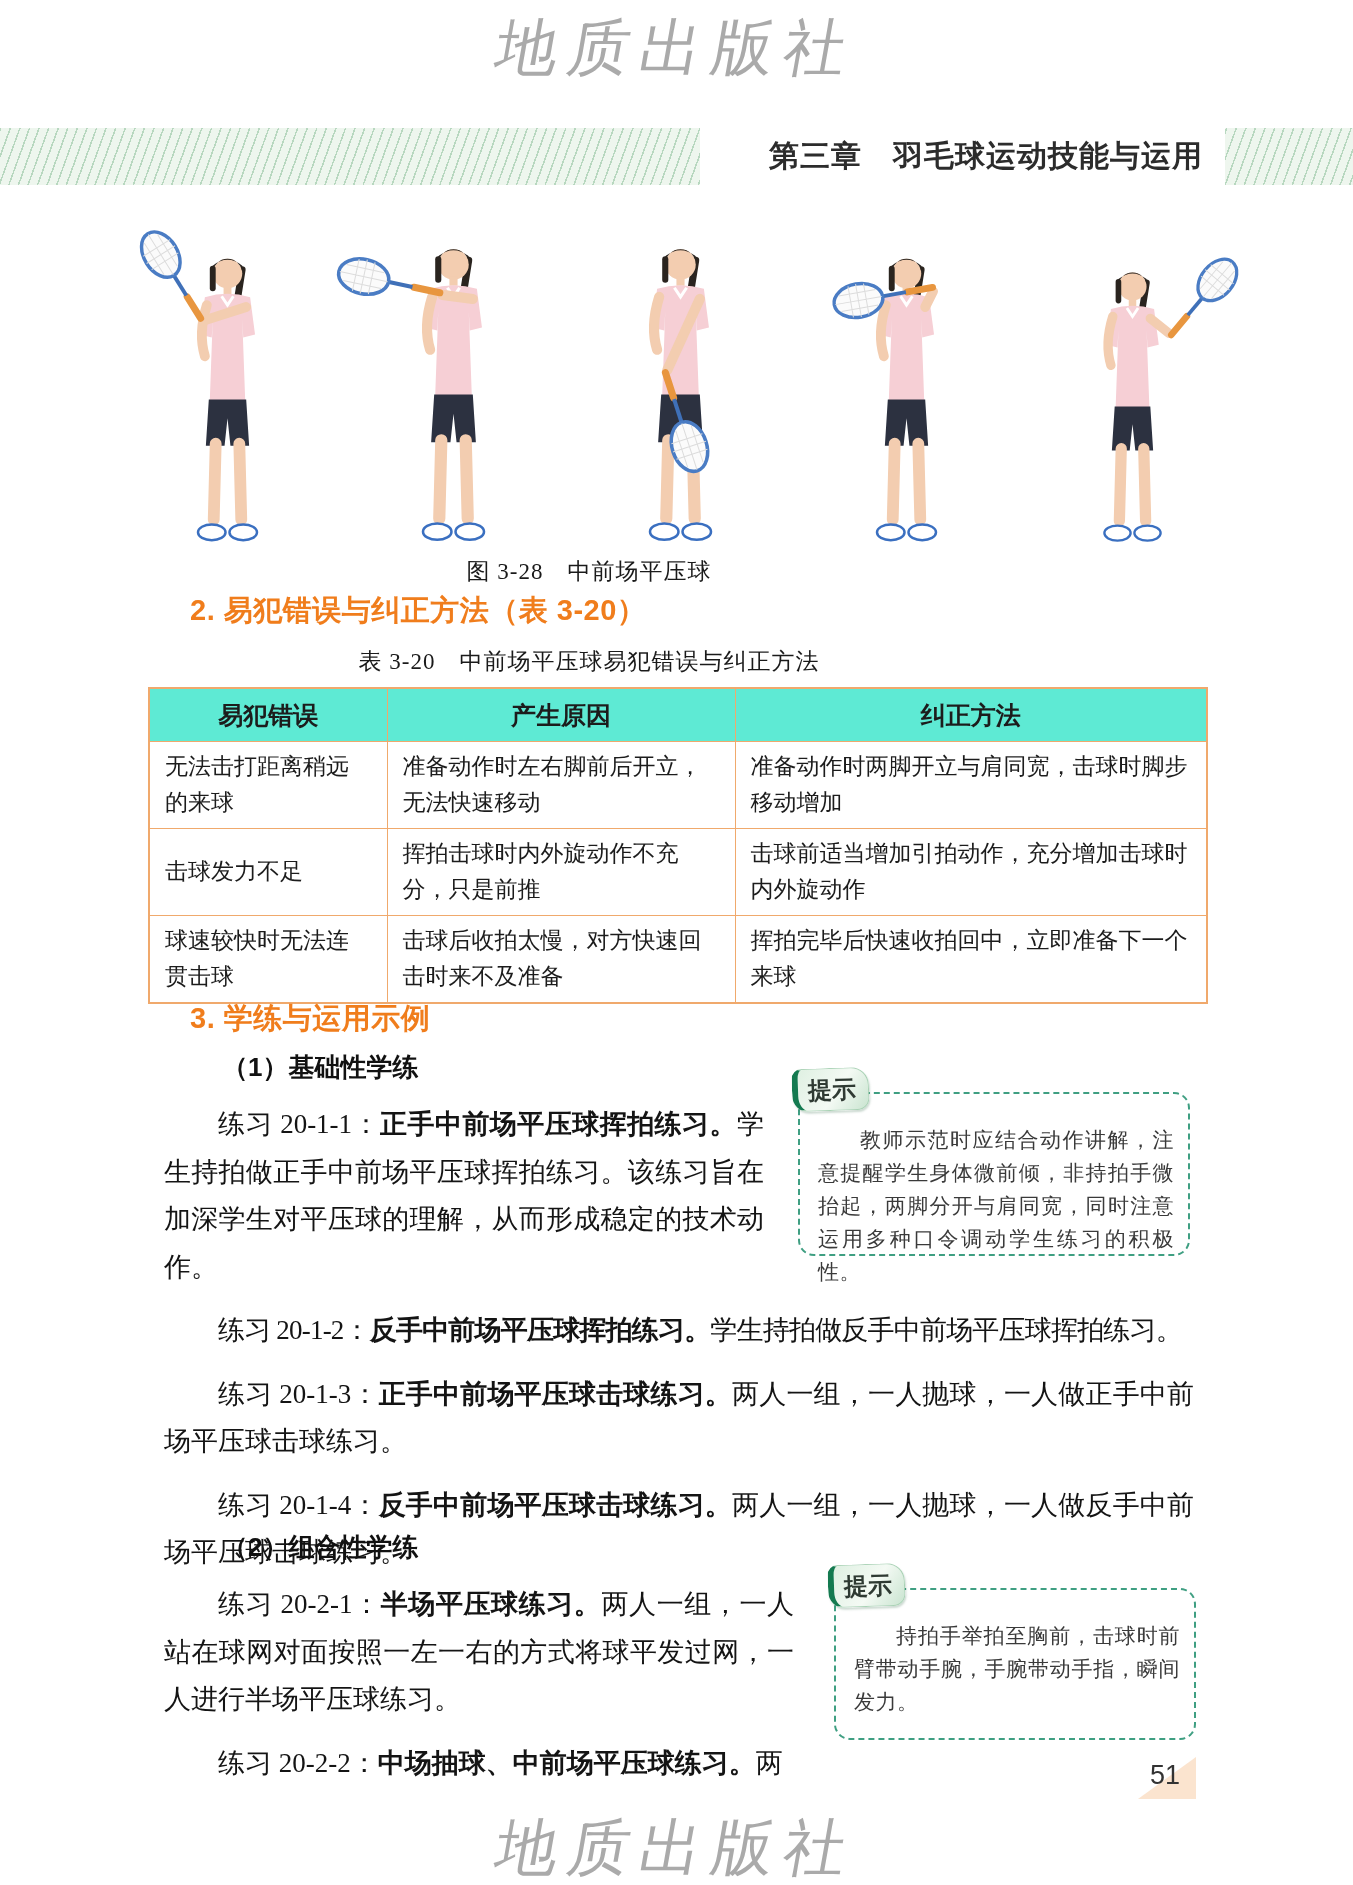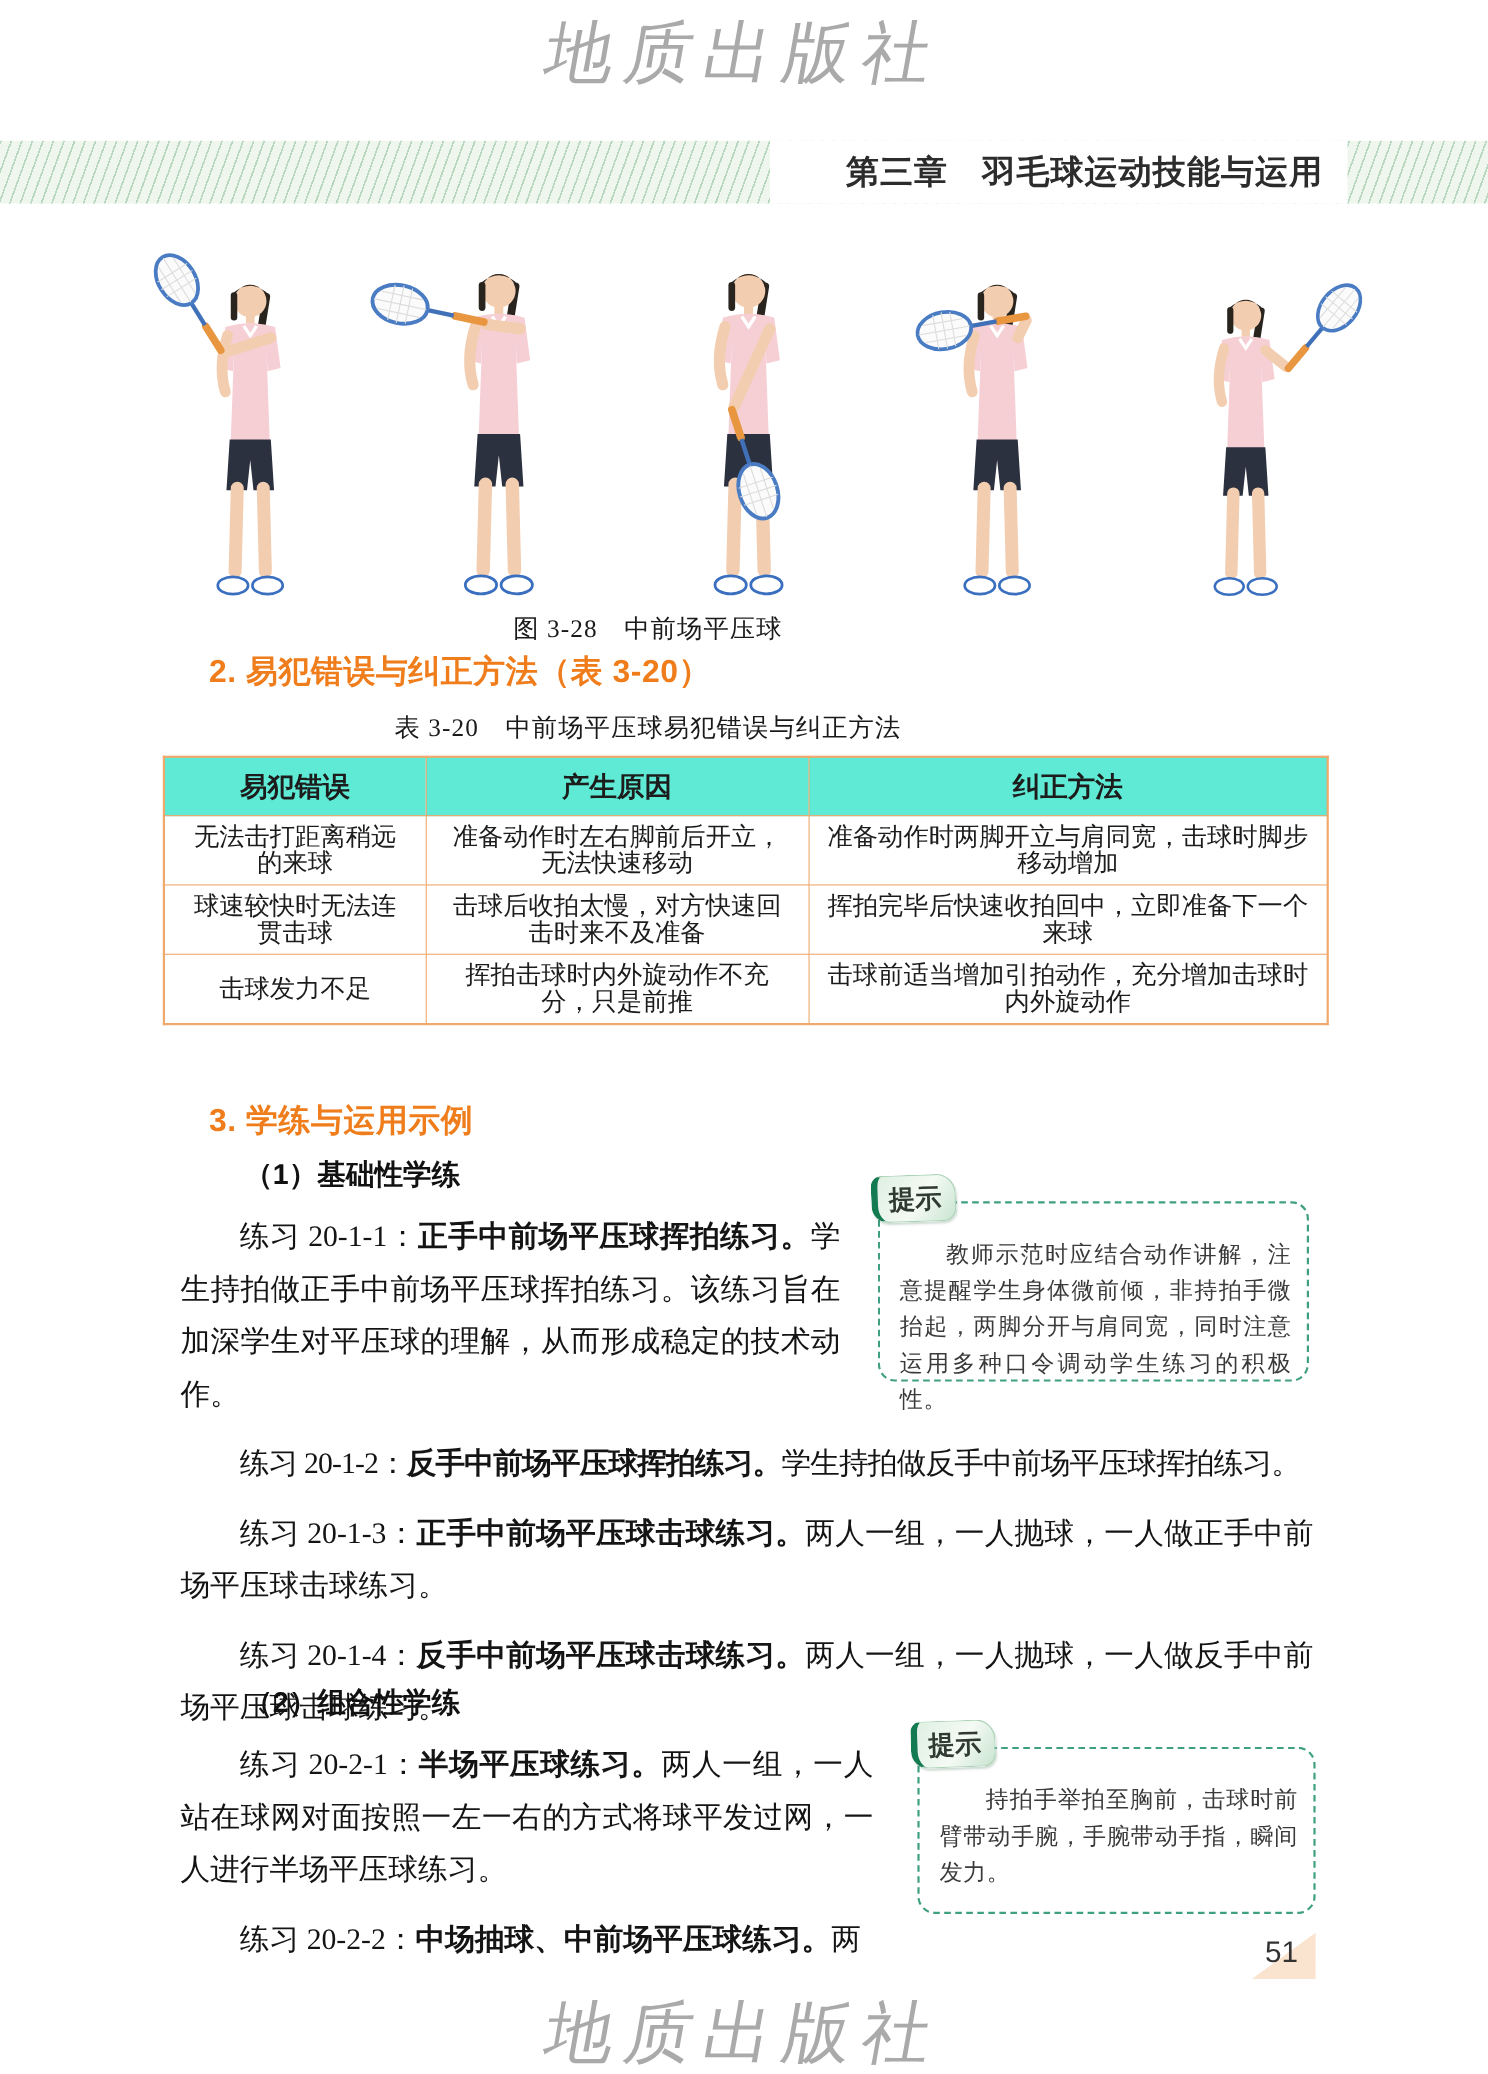--- a/index.html
+++ b/index.html
@@ -36,21 +36,21 @@
   .orange-h{position:absolute;left:190px;margin:0;font-family:"Liberation Sans","DejaVu Sans",sans-serif;
             font-weight:700;font-size:29px;color:#f07d1c;letter-spacing:.5px;}
   .h2pos{top:591px;}
   .h3pos{top:999px;}
 
   
   table.err-table{position:absolute;left:148px;top:687px;width:1060px;border-collapse:collapse;
                   font-size:23px;color:#1c1c1c;}
   .err-table th,.err-table td{border:1.6px solid #f0a96c;vertical-align:middle;}
   .err-table th{background:#5eead4;font-weight:700;font-size:25px;height:48px;padding:2px 6px;}
-  .err-table td{padding:7px 15px;line-height:24px;text-align:center;}
+  .err-table td{padding:7px 15px;line-height:36px;text-align:left;}
   .err-table{border:2px solid #f0a96c;}
 
   
   .flow{position:absolute;left:148px;width:1062px;}
   .flow1{top:1050px;}
   .flow2{top:1530px;}
   .subhead{padding-left:74px;font-family:"Liberation Sans","DejaVu Sans",sans-serif;
            font-weight:700;font-size:26px;color:#111;}
   p.body{margin:16px;font-size:27px;line-height:47.5px;text-indent:2em;text-align:justify;color:#141414;}
   .p-first{margin-top:14px;}
@@ -224,28 +224,28 @@
         <th>纠正方法</th>
       </tr>
     </thead>
     <tbody>
       <tr>
         <td>无法击打距离稍远的来球</td>
         <td>准备动作时左右脚前后开立，无法快速移动</td>
         <td>准备动作时两脚开立与肩同宽，击球时脚步移动增加</td>
       </tr>
       <tr>
+        <td>击球发力不足</td>
+        <td>挥拍击球时内外旋动作不充分，只是前推</td>
+        <td>击球前适当增加引拍动作，充分增加击球时内外旋动作</td>
+      </tr>
+      <tr>
         <td>球速较快时无法连贯击球</td>
         <td>击球后收拍太慢，对方快速回击时来不及准备</td>
         <td>挥拍完毕后快速收拍回中，立即准备下一个来球</td>
-      </tr>
-      <tr>
-        <td>击球发力不足</td>
-        <td>挥拍击球时内外旋动作不充分，只是前推</td>
-        <td>击球前适当增加引拍动作，充分增加击球时内外旋动作</td>
       </tr>
     </tbody>
   </table>
 
   <h2 class="orange-h h3pos">3. 学练与运用示例</h2>
 
   <div class="flow flow1">
     <div class="subhead">（1）基础性学练</div>
     <p class="body p-first p1"><span>练习 20-1-1：</span><span class="exname">正手中前场平压球挥拍练习。</span><span>学生持拍做正手中前场平压球挥拍练习。该练习旨在加深学生对平压球的理解，从而形成稳定的技术动作。</span></p>
     <p class="body tight"><span>练习 20-1-2：</span><span class="exname">反手中前场平压球挥拍练习。</span><span>学生持拍做反手中前场平压球挥拍练习。</span></p>

